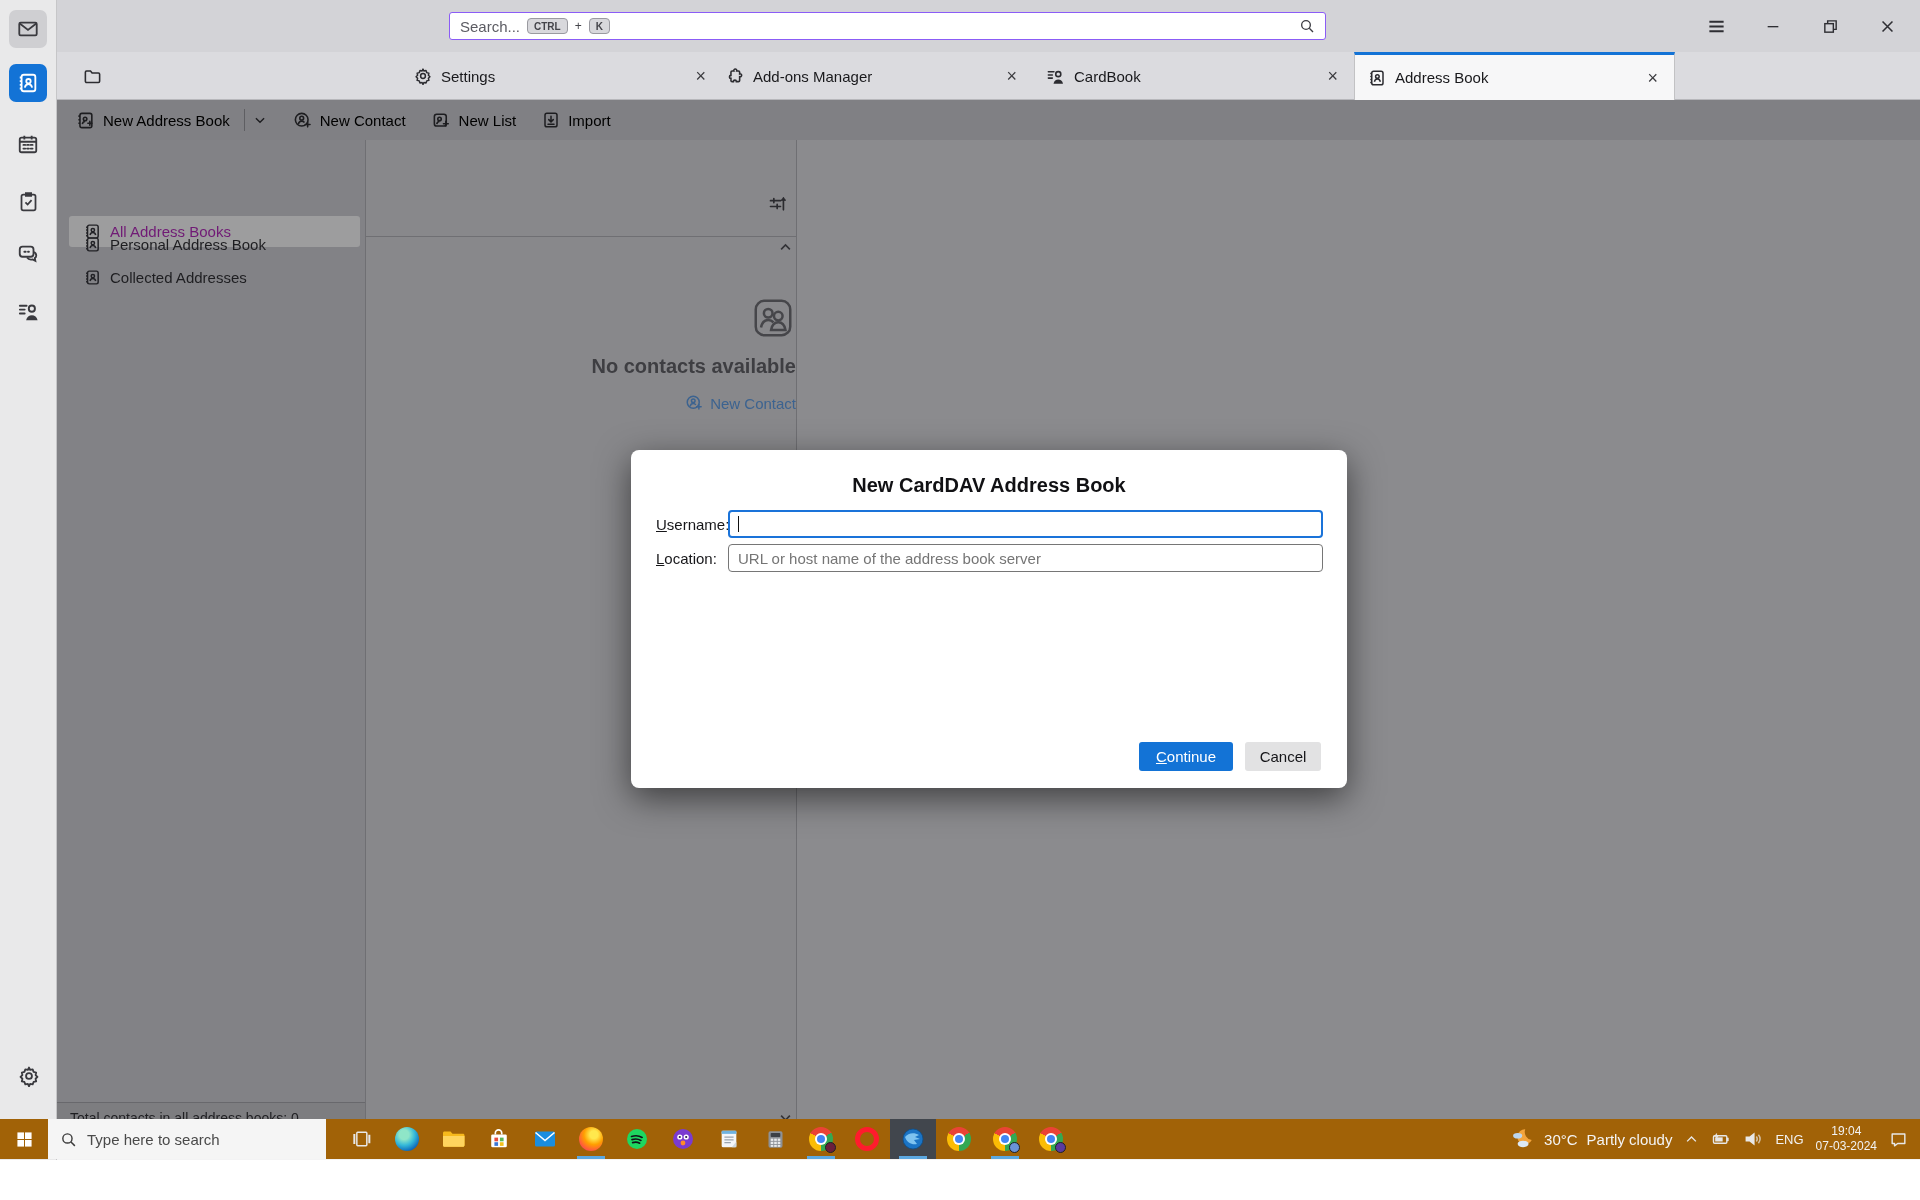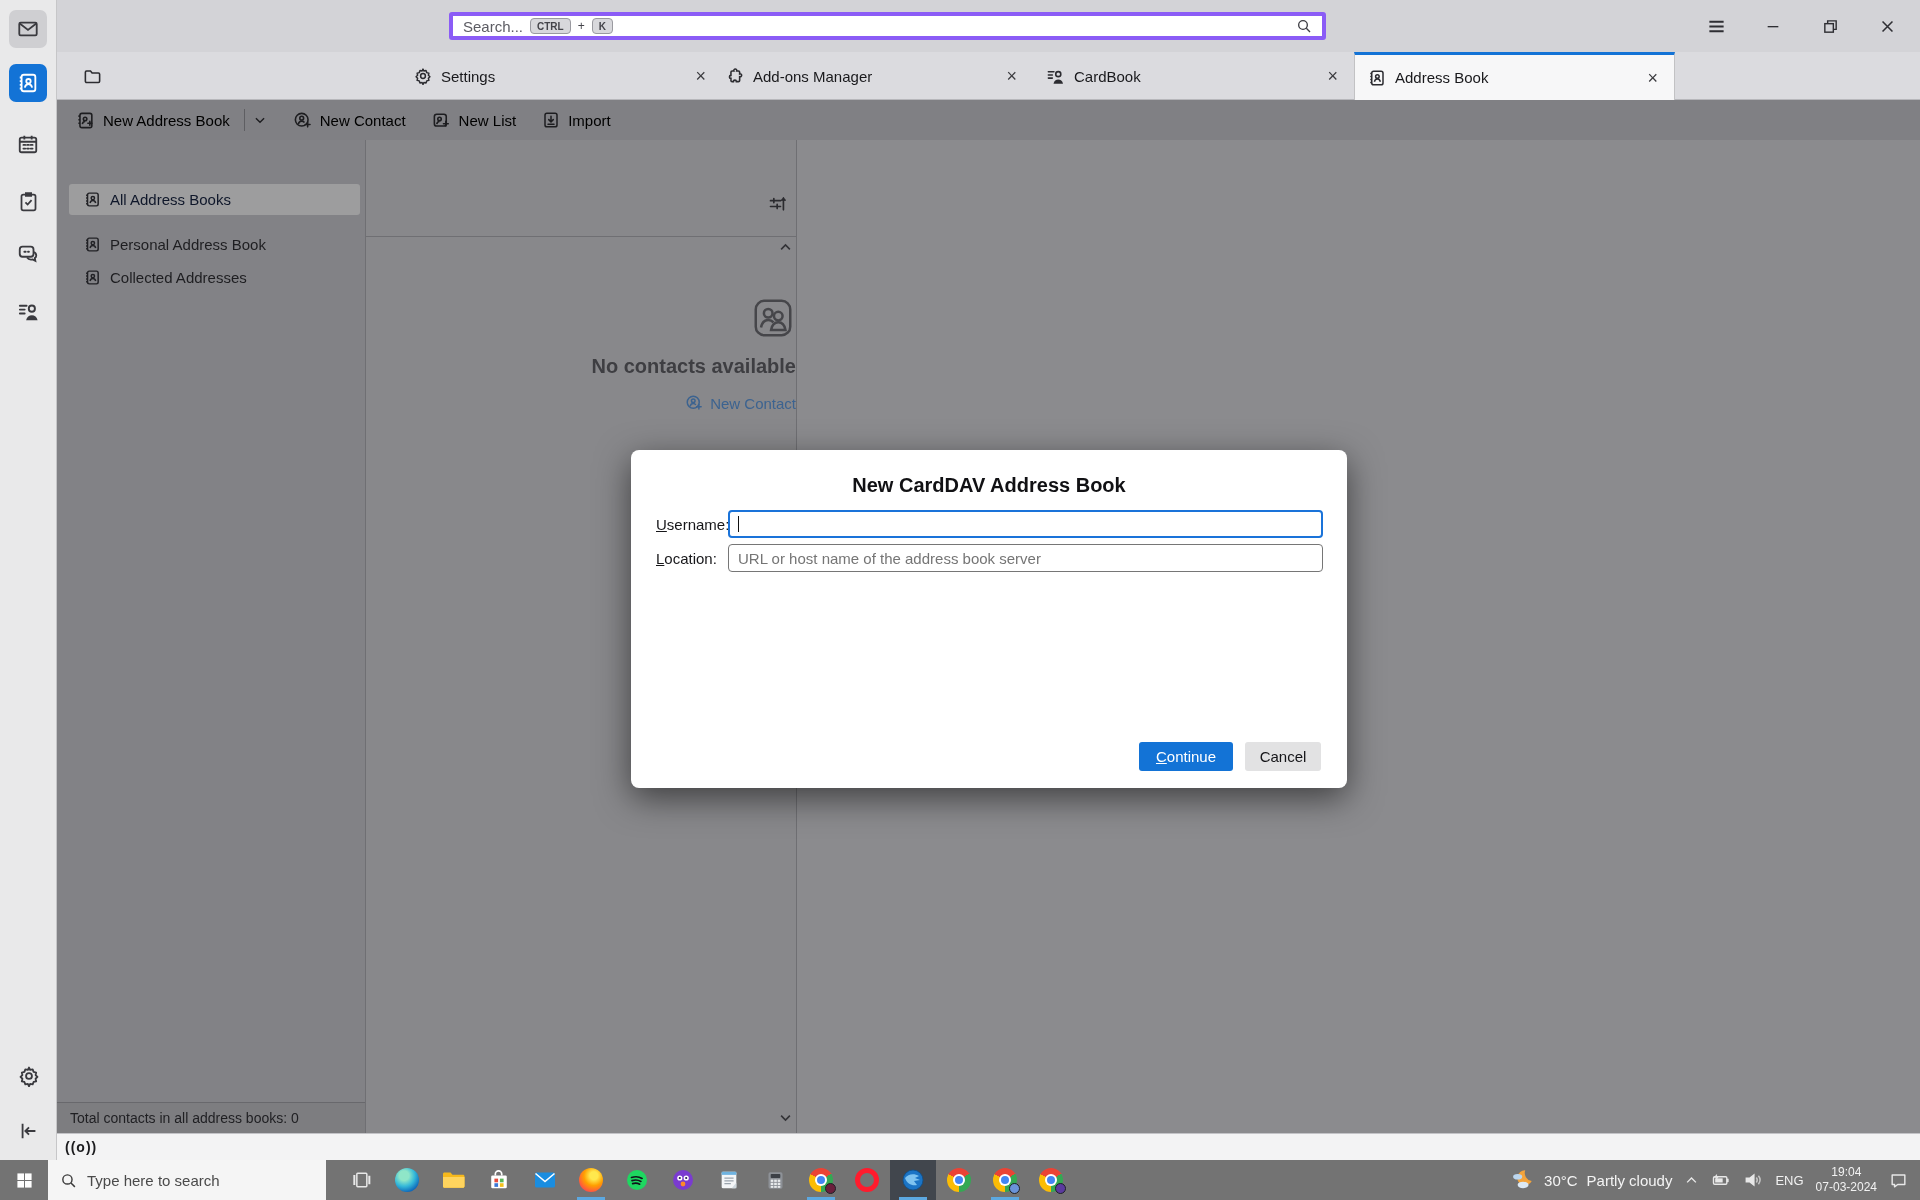--- a/index.html
+++ b/index.html
@@ -18,21 +18,21 @@
   .sp-gap18 { height:16px; } .sp-gap24 { height:23px; } .sp-gap20 { height:19px; } .sp-gap16 { height:15px; }
   .space-btn.boxed { background:#cfcfd2; }
   .space-btn.active { background:#1373d6; color:#fff; }
   .space-bottom { position:absolute; left:0; bottom:10px; width:57px; display:flex; flex-direction:column; gap:17px; align-items:center; color:#3a3a3f; }
 
   
   .main { position:absolute; left:57px; top:0; width:1863px; height:1160px; }
 
   
   .titlebar { position:absolute; left:0; top:0; right:0; height:52px; background:#d3d3d7; }
-  .global-search { position:absolute; left:392px; top:12px; width:877px; height:28px; background:#ffffff; border:4px solid #8b5cf6; border-radius:3px; display:flex; align-items:center; padding:0 10px; gap:7px; }
+  .global-search { position:absolute; left:392px; top:12px; width:877px; height:28px; background:#ffffff; border:1px solid #8b5cf6; border-radius:3px; display:flex; align-items:center; padding:0 10px; gap:7px; }
   .gs-text { color:#5c5c63; font-size:15px; }
   .keycap { font-size:10px; font-weight:bold; color:#44444a; background:#d8d8dc; border:1px solid #9a9aa0; border-radius:4px; padding:2px 6px 1px; }
   .gs-plus { color:#44444a; font-size:12px; }
   .gs-spacer { flex:1; }
   .win-controls { position:absolute; right:0; top:0; height:52px; display:flex; align-items:center; gap:27px; padding-right:18px; color:#2e2e33; }
   .win-btn { width:30px; height:34px; display:flex; align-items:center; justify-content:center; }
 
   
   .tabstrip { position:absolute; left:0; top:52px; right:0; height:48px; background:#dbdbdf; border-bottom:1px solid #b7b7bb; }
   .tab { position:absolute; top:0; height:48px; width:321px; display:flex; align-items:center; padding:0 12px 0 13px; gap:9px; color:#19191c; }
@@ -47,21 +47,21 @@
   .tbtn { display:flex; align-items:center; gap:8px; color:#000000; }
   .tbtn svg { color:#1d1d20; }
   .tb-div { width:1px; height:22px; background:#5e5e62; margin:0 8px 0 14px; }
   .tb-chev { margin-right:26px; display:flex; color:#1d1d20; }
   .tb-space { width:26px; }
 
   .panes { position:absolute; left:0; top:40px; right:0; bottom:0; display:flex; }
   .books-pane { position:relative; width:308px; background:#828286; }
   .book-row { position:absolute; left:12px; right:5px; height:31px; border-radius:3px; display:flex; align-items:center; padding-left:15px; gap:9px; color:#1e1e21; font-size:15px; }
   .book-row svg { color:#222226; }
-  .book-row.selected { background:#9d9d9e; color:#0f172a; }
+  .book-row.selected { background:#9d9d9e; color:#701a75;margin-top:32px; }
   .total-strip { position:absolute; left:0; right:0; bottom:0; height:31px; background:#7d7d80; border-top:1px solid #68686c; display:flex; align-items:center; padding-left:13px; font-size:14px; color:#1f1f22; }
 
   .contacts-pane { position:relative; width:432px; background:#88888b; border-left:1px solid #6f6f73; border-right:1px solid #6f6f73; }
   .cp-search { position:absolute; left:7px; top:49px; width:375px; height:28px; background:transparent; border:1px solid #59595c; border-radius:6px; font-size:15px; color:#2a2a2e; padding:0 10px; font-family:"Liberation Sans",sans-serif; }
   .cp-search::placeholder { color:#4e4e52; opacity:1; }
   .cp-density { position:absolute; left:400px; top:52px; width:24px; height:24px; display:flex; align-items:center; justify-content:center; color:#2b2b2f; }
   .cp-sep { position:absolute; left:0; right:0; top:96px; height:1px; background:#6f6f73; }
   .cp-up { position:absolute; right:3px; top:100px; color:#333337; }
   .cp-down { position:absolute; right:3px; bottom:8px; color:#333337; }
   .empty-state { position:absolute; left:0; top:155px; width:100%; display:flex; flex-direction:column; align-items:flex-end; }
@@ -87,21 +87,21 @@
   .dlg-input::placeholder { color:#757575; opacity:1; }
   .caret { position:absolute; left:10px; top:6px; width:1px; height:16px; background:#111; }
   .dlg-buttons { position:absolute; right:26px; top:292px; display:flex; gap:12px; }
   .btn { height:29px; border:none; border-radius:3px; font-size:15px; font-family:"Liberation Sans",sans-serif; display:flex; align-items:center; justify-content:center; }
   .btn-primary { width:94px; background:#1373d6; color:#ffffff; }
   .btn-secondary { width:76px; background:#e2e2e3; color:#151518; }
   .ak { display:inline-block; }
   .ak::first-letter { text-decoration:underline; }
 
   
-  .taskbar { position:absolute; left:0; top:1160px; width:1920px; height:40px; background:#737373; display:flex; align-items:stretch; color:#f2f2f2; }
+  .taskbar { position:absolute; left:0; top:1119px; width:1920px; height:40px; background:#a16207; display:flex; align-items:stretch; color:#f2f2f2; }
   .tk-start { width:48px; display:flex; align-items:center; justify-content:center; }
   .tk-search { width:278px; background:#f5f5f5; display:flex; align-items:center; gap:10px; padding:0 12px; }
   .tk-search input { border:none; outline:none; background:transparent; font-size:15px; color:#3c3c3c; width:100%; font-family:"Liberation Sans",sans-serif; }
   .tk-search input::placeholder { color:#4a4a4a; opacity:1; }
   .tk-apps { display:flex; align-items:stretch; margin-left:12px; }
   .tk-app { position:relative; width:46px; display:flex; align-items:center; justify-content:center; }
   .tk-app.running::after { content:""; position:absolute; left:9px; right:9px; bottom:0; height:3px; background:#5ca8e0; }
   .tk-app.focusapp { background:#41464d; }
   .ico24 { width:24px; height:24px; position:relative; }
   .circle { border-radius:50%; }

